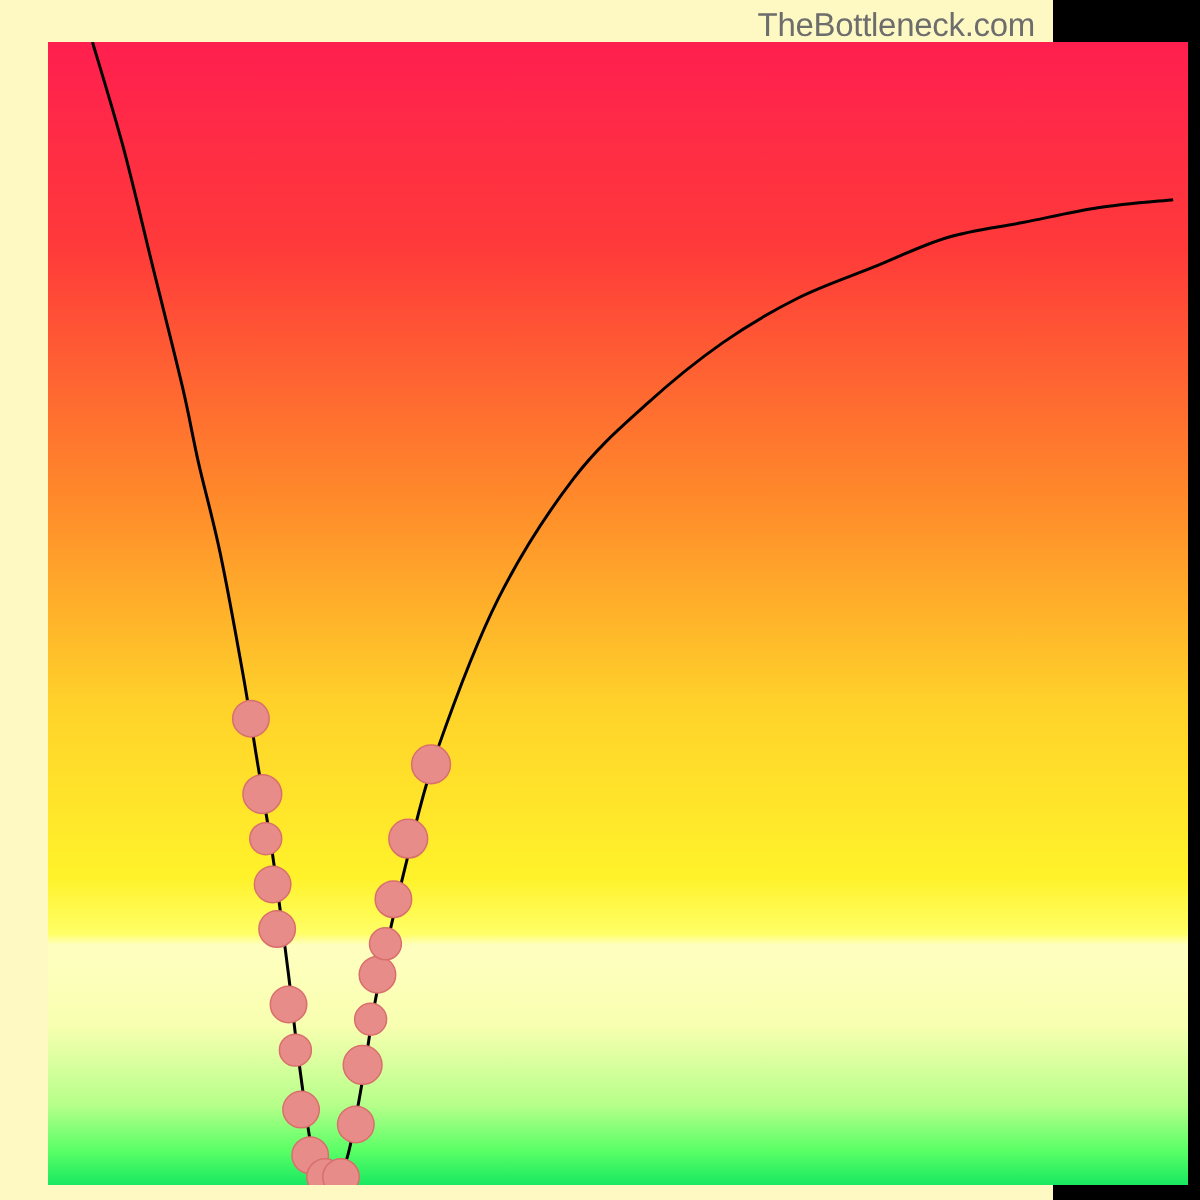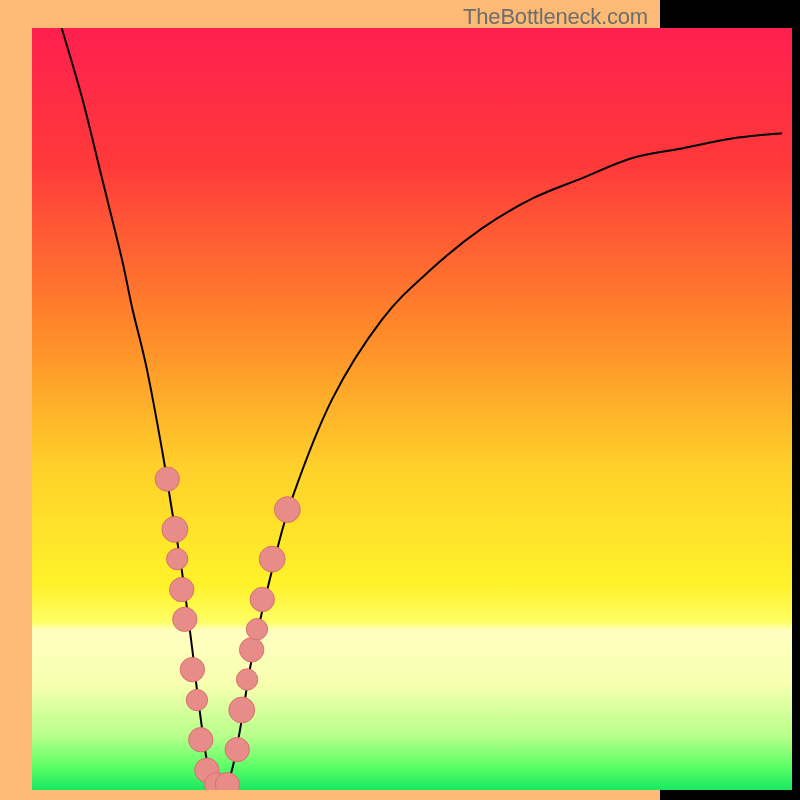--- a/index.html
+++ b/index.html
@@ -8,21 +8,22 @@
     width: 800px;
     height: 800px;
     overflow: hidden;
     background: #000;
     font-family: Arial, Helvetica, sans-serif;
   }
   .frame {
     position: absolute;
     left: 0; top: 0;
     width: 660px; height: 800px;
-    background: #fdba74;
+    background: #fef9c3;
+    padding-left: 42px;
   }
   .plot {
     position: absolute;
     background: #000;
   }
   .gradient {
     position: absolute;
     left: 0; top: 0; right: 0; bottom: 0;
   }
   .watermark {

